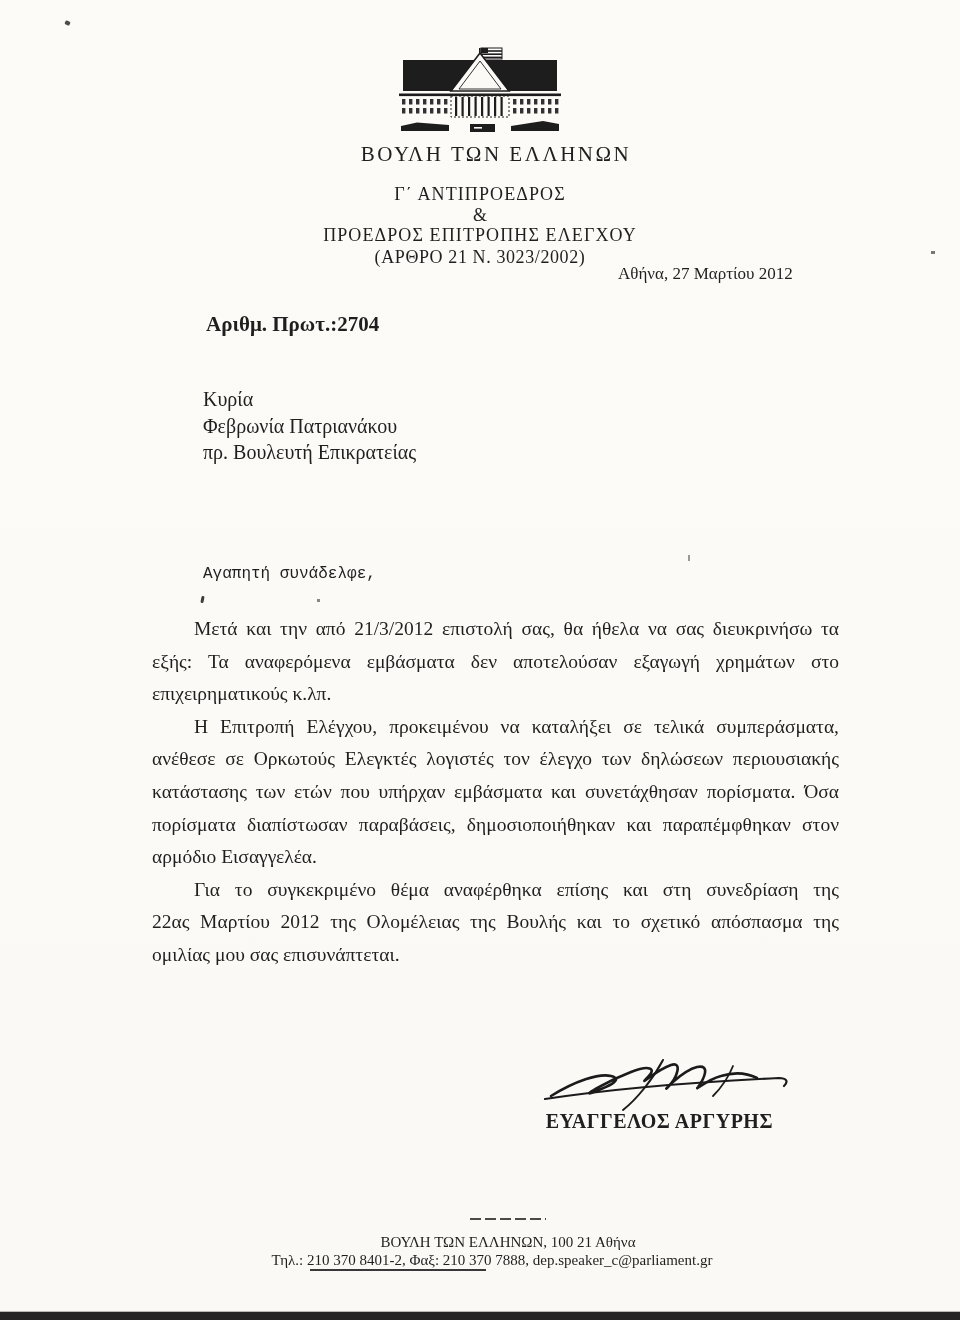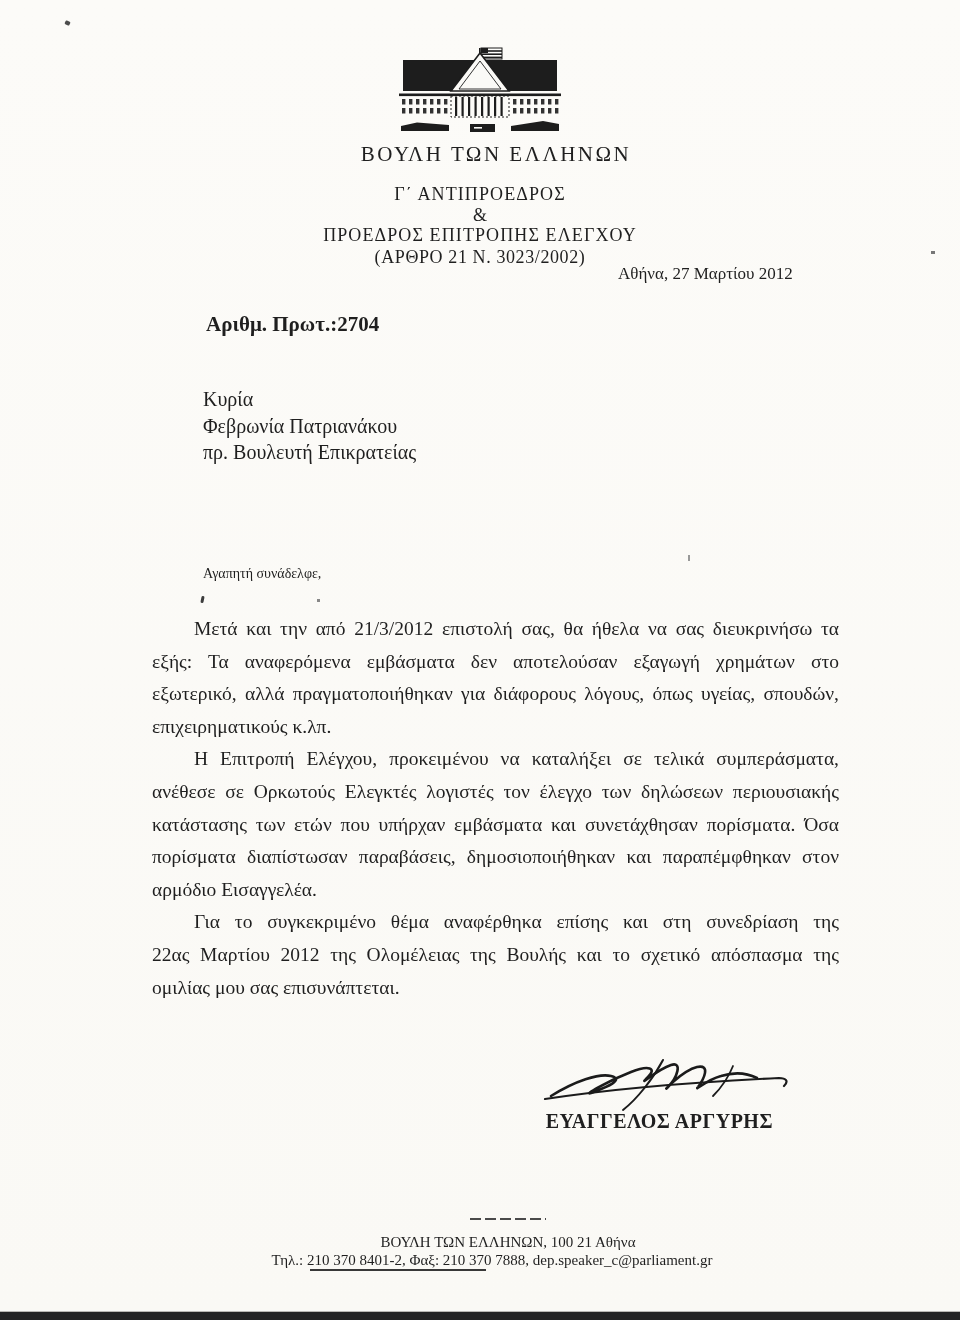--- a/index.html
+++ b/index.html
@@ -19,21 +19,21 @@
   .office .amp{line-height:20px;letter-spacing:0;}
   .office .l2{line-height:21px;}
   .office .l3{line-height:22px;letter-spacing:.6px;}
   .date{position:absolute;left:618px;top:264px;font-size:17px;}
   .protocol{position:absolute;left:206px;top:312px;font-size:21px;font-weight:bold;}
   .protocol .num{}
   
   .recipient{position:absolute;left:203px;top:386px;font-size:20px;line-height:26.5px;}
   
   .bodyblock{position:absolute;left:152px;top:560px;width:687px;font-size:19.5px;}
-  .salutation{margin:3px 0 28px 51px;line-height:22px;font-size:14px;}
+  .salutation{margin:3px 0 28px 51px;line-height:22px;font-size:16px;font-family:Liberation Mono, monospace;}
   .bl{height:32.6px;line-height:32.6px;text-align:justify;text-align-last:justify;
       -moz-text-align-last:justify;white-space:normal;}
   .bl.first{text-indent:42px;}
   .bl.last{text-align-last:left;-moz-text-align-last:left;}
   
   .sig-scribble{position:absolute;left:543px;top:1052px;width:252px;height:60px;}
   .sig-name{position:absolute;left:541px;top:1110px;width:232px;text-align:right;
             font-size:20px;font-weight:bold;letter-spacing:.5px;}
   
   .footer{position:absolute;left:0;top:1218px;width:100%;text-align:center;padding-left:28px;}
@@ -148,21 +148,20 @@
     <div>Φεβρωνία Πατριανάκου</div>
     <div>πρ. Βουλευτή Επικρατείας</div>
   </div>
 
   <div class="bodyblock">
     <div class="salutation">Αγαπητή συνάδελφε,</div>
 
     <div>
       <div class="bl first">Μετά και την από 21/3/2012 επιστολή σας, θα ήθελα να σας διευκρινήσω τα</div>
       <div class="bl">εξής: Τα αναφερόμενα εμβάσματα δεν αποτελούσαν εξαγωγή χρημάτων στο</div>
-      <div class="bl">εξωτερικό, αλλά πραγματοποιήθηκαν για διάφορους λόγους, όπως υγείας, σπουδών,</div>
       <div class="bl last">επιχειρηματικούς κ.λπ.</div>
     </div>
 
     <div>
       <div class="bl first">Η Επιτροπή Ελέγχου, προκειμένου να καταλήξει σε τελικά συμπεράσματα,</div>
       <div class="bl">ανέθεσε σε Ορκωτούς Ελεγκτές λογιστές τον έλεγχο των δηλώσεων περιουσιακής</div>
       <div class="bl">κατάστασης των ετών που υπήρχαν εμβάσματα και συνετάχθησαν πορίσματα. Όσα</div>
       <div class="bl">πορίσματα διαπίστωσαν παραβάσεις, δημοσιοποιήθηκαν και παραπέμφθηκαν στον</div>
       <div class="bl last">αρμόδιο Εισαγγελέα.</div>
     </div>

